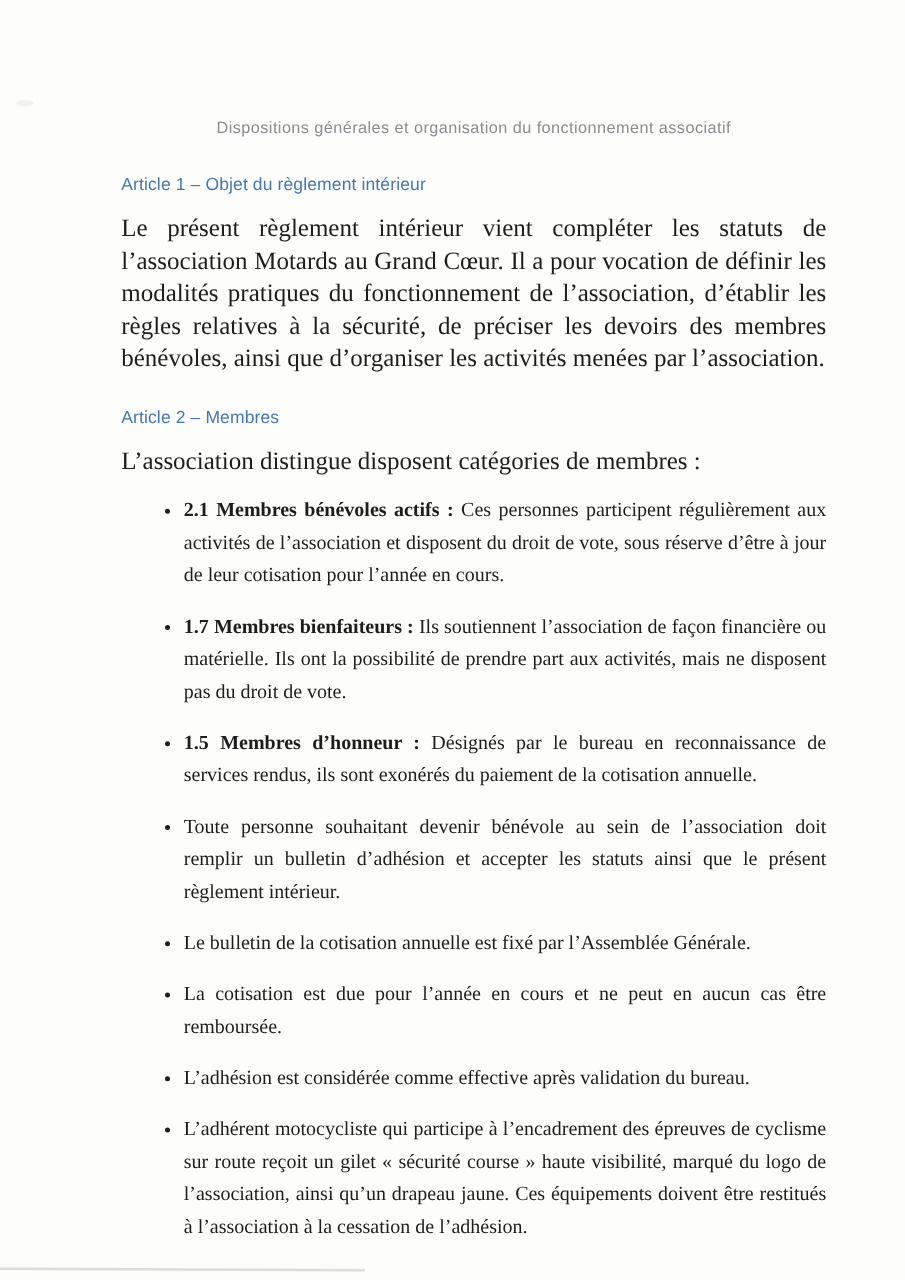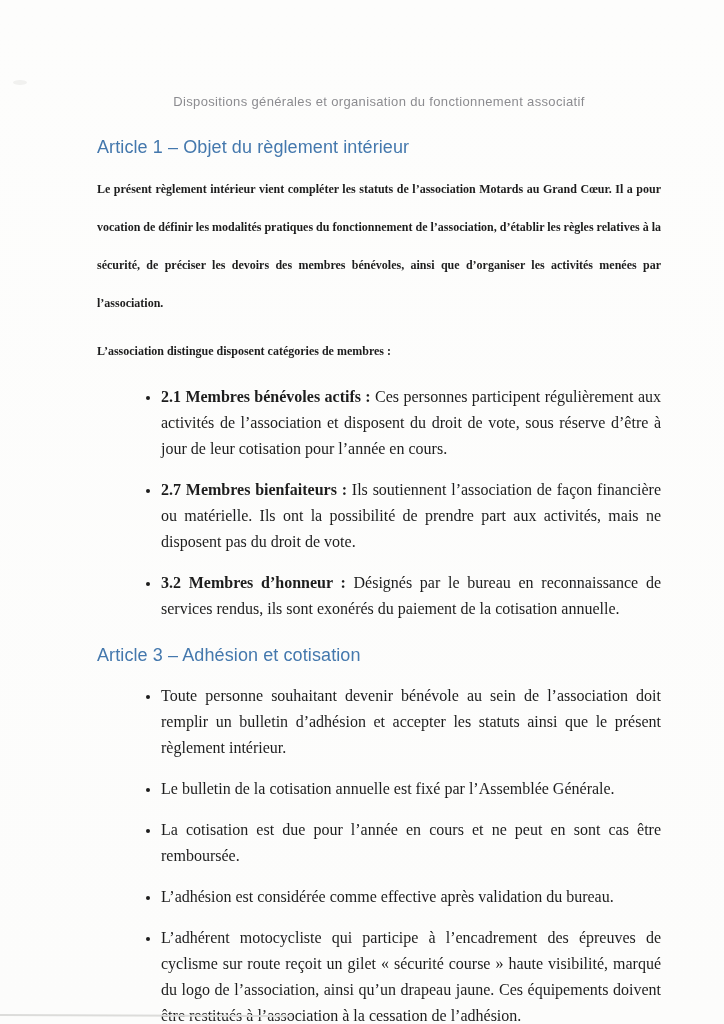--- a/index.html
+++ b/index.html
@@ -36,43 +36,42 @@
     font-size: 13px;
     line-height: 24px;
     color: #8c8c90;
     letter-spacing: 0.35px;
     margin: 0 0 6px 0;
     text-align: center;
   }
   h2.article-heading {
     font-family: "Liberation Sans", sans-serif;
     font-weight: 400;
-    font-size: 18px;
+    font-size: 14px;
     line-height: 28px;
     color: #4478ad;
     margin: 19px 0 9px 0;
     letter-spacing: 0.1px;
   }
   p.body-p {
-    font-size: 12px;
-    line-height: 38px;
+    font-size: 20px;
+    line-height: 26px;
     text-align: justify;
     margin: 0 0 10px 0;
-    font-weight: bold;
   }
   ul.bullet-list {
     margin: 14px 0 6px 0;
     padding: 0 0 0 48px;
     list-style: disc outside;
   }
   ul.bullet-list li {
     font-size: 16px;
     line-height: 26px;
     text-align: justify;
-    margin: 0 0 15px 16px;
+    margin: 0 0 15px 2px;
   }
   ul.bullet-list li::marker {
     font-size: 13px;
     color: #1d1d1d;
   }
   ul.bullet-list li b {
     font-weight: 700;
   }
   .scan-line {
     position: absolute;
@@ -99,33 +98,33 @@
 
 <div class="page">
   <p class="doc-subtitle">Dispositions générales et organisation du fonctionnement associatif</p>
 
   <div id="articles-root">
       <section>
         <h2 class="article-heading">Article 1 – Objet du règlement intérieur</h2>
         <p class="body-p">Le présent règlement intérieur vient compléter les statuts de l’association Motards au Grand Cœur. Il a pour vocation de définir les modalités pratiques du fonctionnement de l’association, d’établir les règles relatives à la sécurité, de préciser les devoirs des membres bénévoles, ainsi que d’organiser les activités menées par l’association.</p>
       </section>
       <section>
+        <h2 class="article-heading">Article 2 – Membres</h2>
         <p class="body-p">L’association distingue disposent catégories de membres :</p>
         <ul class="bullet-list">
           <li><b>2.1 Membres bénévoles actifs :</b> Ces personnes participent régulièrement aux activités de l’association et disposent du droit de vote, sous réserve d’être à jour de leur cotisation pour l’année en cours.</li>
-          <li><b>2.7 Membres bienfaiteurs :</b> Ils soutiennent l’association de façon financière ou matérielle. Ils ont la possibilité de prendre part aux activités, mais ne disposent pas du droit de vote.</li>
-          <li><b>3.2 Membres d’honneur :</b> Désignés par le bureau en reconnaissance de services rendus, ils sont exonérés du paiement de la cotisation annuelle.</li>
+          <li><b>1.7 Membres bienfaiteurs :</b> Ils soutiennent l’association de façon financière ou matérielle. Ils ont la possibilité de prendre part aux activités, mais ne disposent pas du droit de vote.</li>
+          <li><b>1.5 Membres d’honneur :</b> Désignés par le bureau en reconnaissance de services rendus, ils sont exonérés du paiement de la cotisation annuelle.</li>
         </ul>
       </section>
       <section>
-        <h2 class="article-heading">Article 3 – Adhésion et cotisation</h2>
         <ul class="bullet-list">
           <li>Toute personne souhaitant devenir bénévole au sein de l’association doit remplir un bulletin d’adhésion et accepter les statuts ainsi que le présent règlement intérieur.</li>
           <li>Le bulletin de la cotisation annuelle est fixé par l’Assemblée Générale.</li>
-          <li>La cotisation est due pour l’année en cours et ne peut en sont cas être remboursée.</li>
+          <li>La cotisation est due pour l’année en cours et ne peut en aucun cas être remboursée.</li>
           <li>L’adhésion est considérée comme effective après validation du bureau.</li>
           <li>L’adhérent motocycliste qui participe à l’encadrement des épreuves de cyclisme sur route reçoit un gilet « sécurité course » haute visibilité, marqué du logo de l’association, ainsi qu’un drapeau jaune. Ces équipements doivent être restitués à l’association à la cessation de l’adhésion.</li>
         </ul>
       </section>
     </div>
 
   <div class="corner-smudge"></div>
   <div class="scan-line"></div>
 </div>
 

